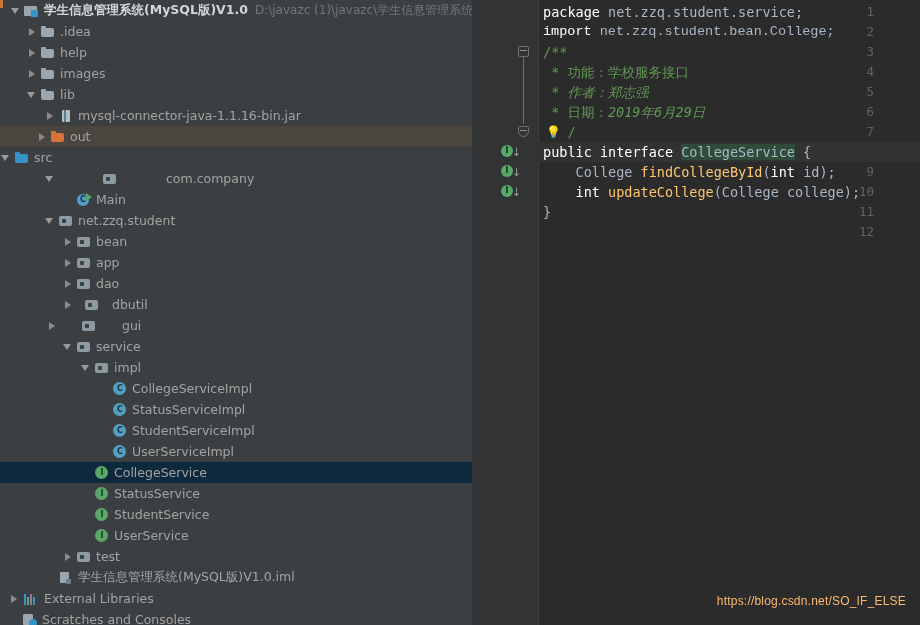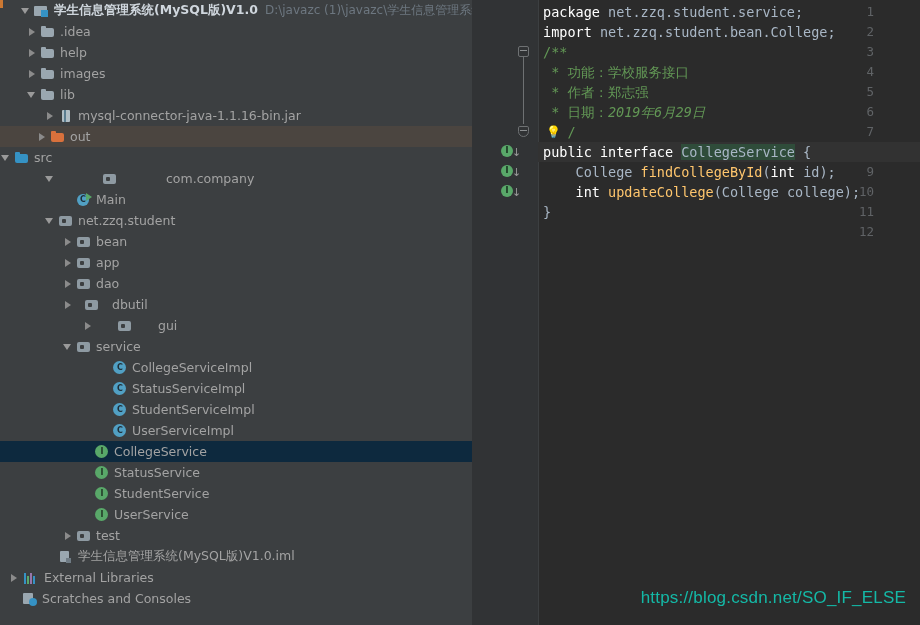--- a/index.html
+++ b/index.html
@@ -241,34 +241,34 @@
   .cls{color:#a9b7c6;}
   .fn{color:#ffc66d;}
   .hl{background:#2f4c3a;color:#a9b7c6;}
   .bulb{
     position:absolute;
     font-size:12px;line-height:20px;
   }
 
   #watermark{
     position:absolute;right:14px;bottom:17px;
-    font-size:17px;color:#14b8a6;
+    font-size:12px;color:#fdba74;
     font-family:"Liberation Sans",sans-serif;
     letter-spacing:0.2px;
   }
 </style>
 </head>
 <body>
 
 <div id="app">
 
   <div id="tree-pane">
     <div class="tree-corner"></div>
     <div id="tree-rows">
-        <div class="row" style="padding-left: 20px;">
+        <div class="row" style="padding-left: 10px;">
           <span class="arrow down"></span>
           <span class="ico ico-module"></span>
           <span class="label proj">学生信息管理系统(MySQL版)V1.0</span>
           <span class="path">D:\javazc (1)\javazc\学生信息管理系统(My</span>
         </div>
         <div class="row" style="padding-left: 26px;">
           <span class="arrow right"></span>
           <span class="ico ico-folder"></span>
           <span class="label">.idea</span>
         </div>
@@ -333,29 +333,34 @@
         <div class="row" style="padding-left: 62px;">
           <span class="arrow right"></span>
           <span class="ico ico-pkg"></span>
           <span class="label">dao</span>
         </div>
         <div class="row" style="padding-left: 62px; gap: 8px;">
           <span class="arrow right"></span>
           <span class="ico ico-pkg"></span>
           <span class="label">dbutil</span>
         </div>
-        <div class="row" style="padding-left: 82px; gap: 21px;">
+        <div class="row" style="padding-left: 46px; gap: 21px;">
           <span class="arrow right"></span>
           <span class="ico ico-pkg"></span>
           <span class="label">gui</span>
         </div>
         <div class="row" style="padding-left: 62px;">
           <span class="arrow down"></span>
           <span class="ico ico-pkg"></span>
           <span class="label">service</span>
+        </div>
+        <div class="row" style="padding-left: 80px;">
+          <span class="arrow down"></span>
+          <span class="ico ico-pkg"></span>
+          <span class="label">impl</span>
         </div>
         <div class="row" style="padding-left: 98px;">
           <span class="arrow none"></span>
           <span class="ico ico-class">
             <i>C</i>
           </span>
           <span class="label">CollegeServiceImpl</span>
         </div>
         <div class="row" style="padding-left: 98px;">
           <span class="arrow none"></span>
@@ -470,24 +475,24 @@
           <span class="minus"></span>
         </div>
         <div class="fold tail" style="top: 126px;">
           <span class="box"></span>
           <span class="minus"></span>
         </div>
         <div class="foldline" style="top: 57px; height: 67px;"></div>
       </div>
     <div id="code">
         <div class="cl" style="top: 2px; padding-left: 5px;"><span class="kw">package </span><span class="plain">net.zzq.student.service;</span></div>
-        <div class="cl" style="top: 22px; padding-left: 5px;"><span class="kw">import </span><span class="plain">net.zzq.student.bean.College;</span></div>
+        <div class="cl" style="top: 22px; padding-left: 5px; font-family: Liberation Mono, monospace;"><span class="kw">import </span><span class="plain">net.zzq.student.bean.College;</span></div>
         <div class="cl" style="top: 42px; padding-left: 5px;"><span class="cmt">/**</span></div>
         <div class="cl" style="top: 62px; padding-left: 5px;"><span class="cmt"> * 功能：学校服务接口</span></div>
-        <div class="cl" style="top: 82px; padding-left: 5px;"><span class="cmt"> * 作者：郑志强</span></div>
+        <div class="cl" style="top: 82px; padding-left: 5px; font-style: italic;"><span class="cmt"> * 作者：郑志强</span></div>
         <div class="cl" style="top: 102px; padding-left: 5px;"><span class="cmt"> * 日期：</span><span class="cmt-i">2019年6月29日</span></div>
         <div class="cl" style="top: 122px; padding-left: 5px;"><span class="cmt">   /</span></div>
         <div class="cl caret" style="top: 142px; padding-left: 5px;"><span class="kw">public interface </span><span class="hl">CollegeService</span><span class="plain"> {</span></div>
         <div class="cl" style="top: 162px; padding-left: 5px;"><span class="plain">    </span><span class="cls">College </span><span class="fn">findCollegeById</span><span class="plain">(</span><span class="kw">int</span><span class="plain"> id);</span></div>
         <div class="cl" style="top: 182px; padding-left: 5px;"><span class="plain">    </span><span class="kw">int</span><span class="plain"> </span><span class="fn">updateCollege</span><span class="plain">(</span><span class="cls">College</span><span class="plain"> college);</span></div>
         <div class="cl" style="top: 202px; padding-left: 5px;"><span class="plain">}</span></div>
         <div class="cl" style="top: 222px; padding-left: 5px;"></div>
         <div class="bulb" style="top: 122px; left: 8px;">💡</div>
       </div>
     <div id="watermark">https://blog.csdn.net/SO_IF_ELSE</div>

